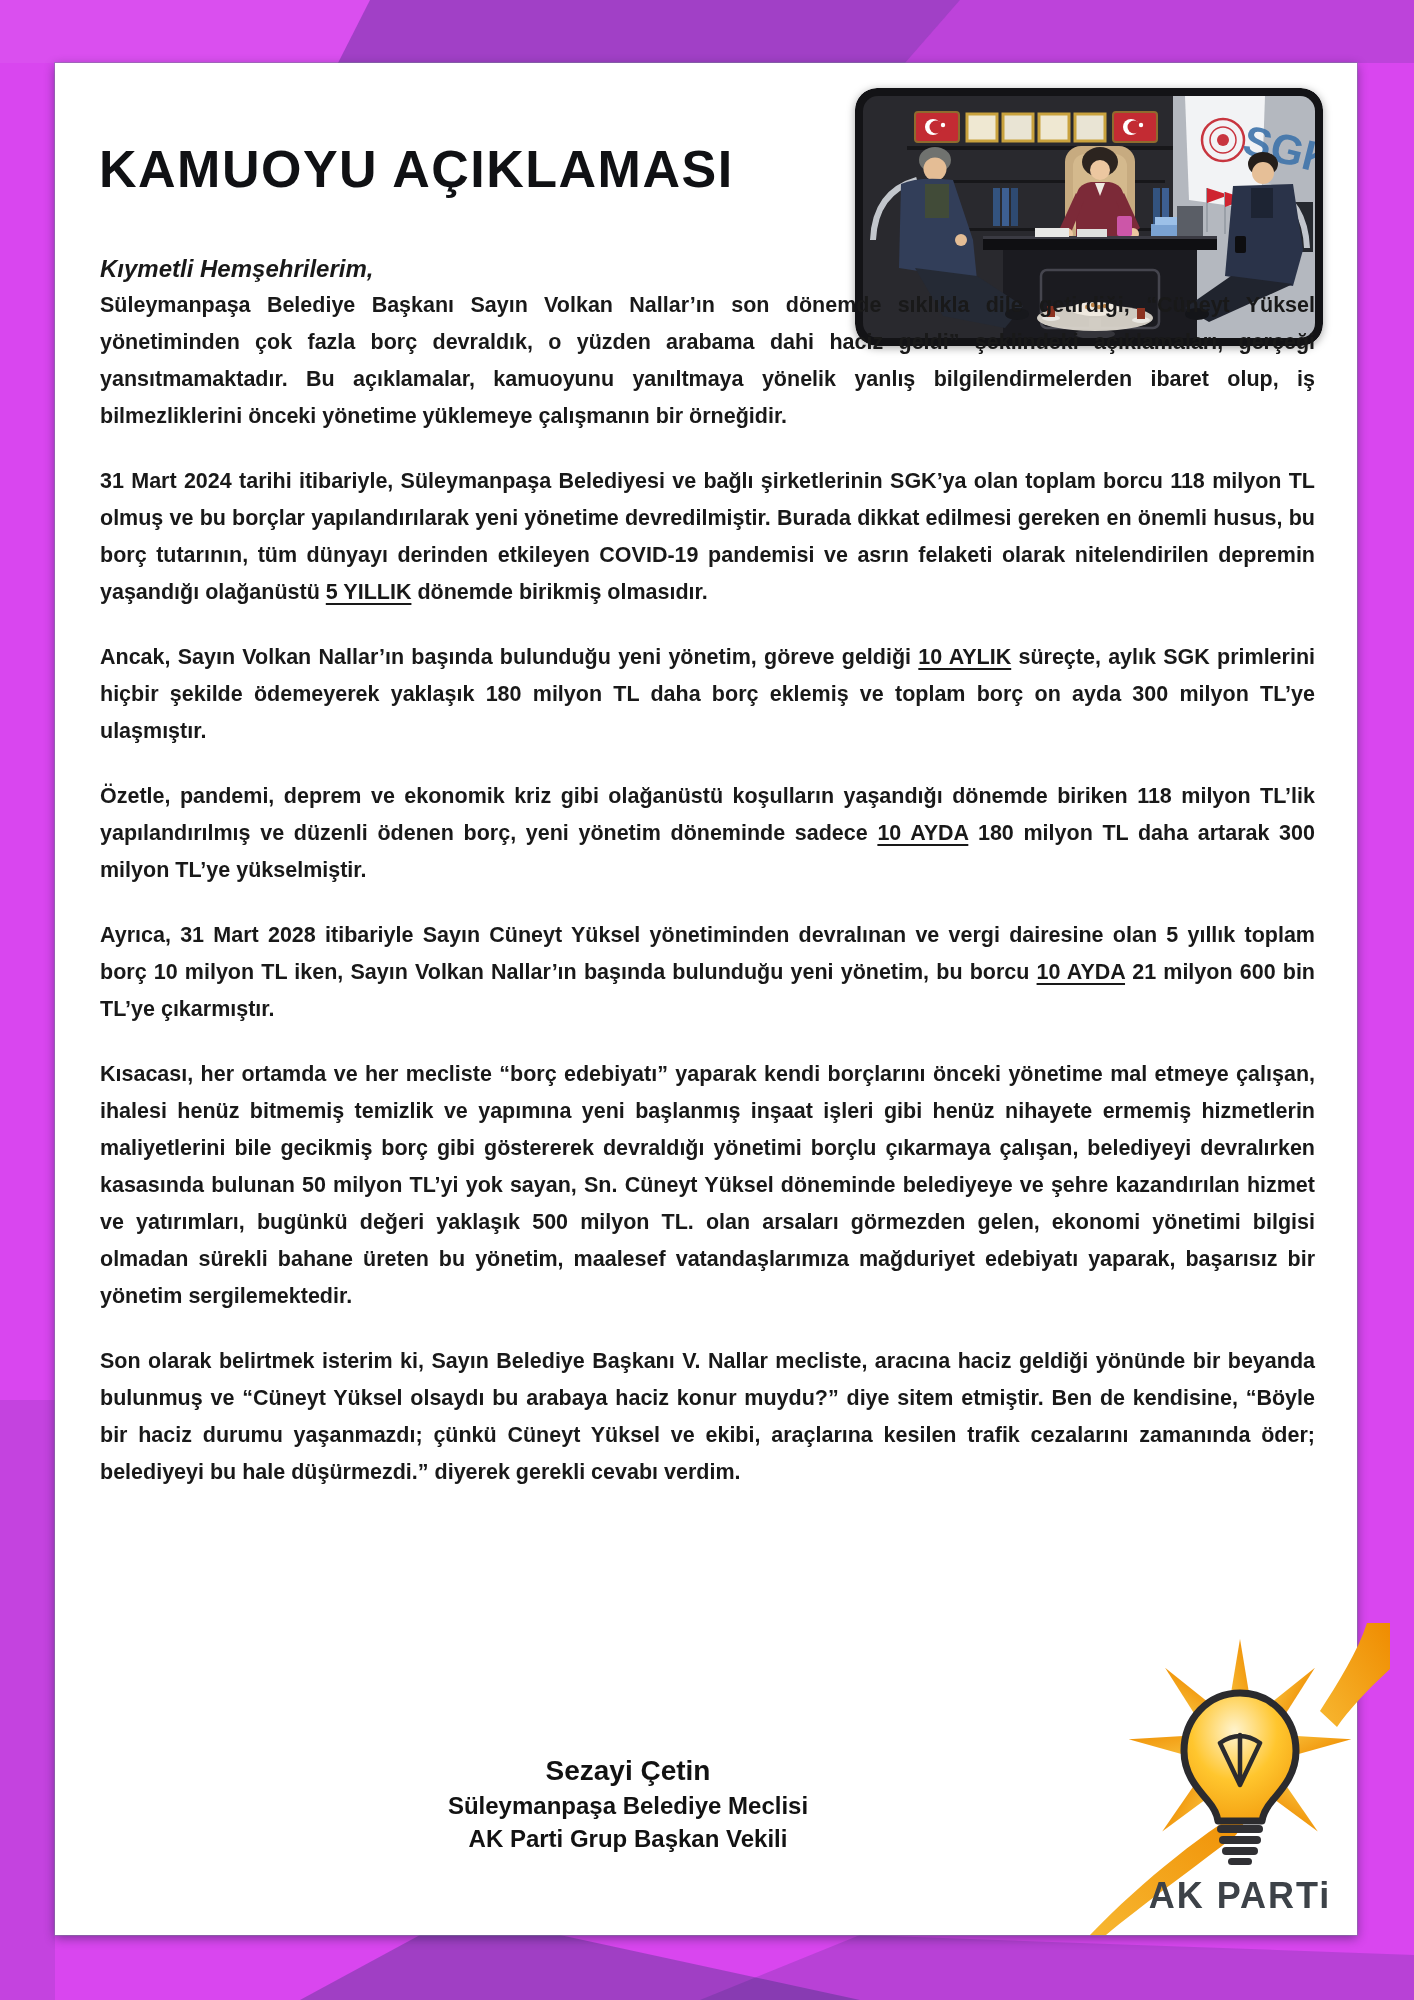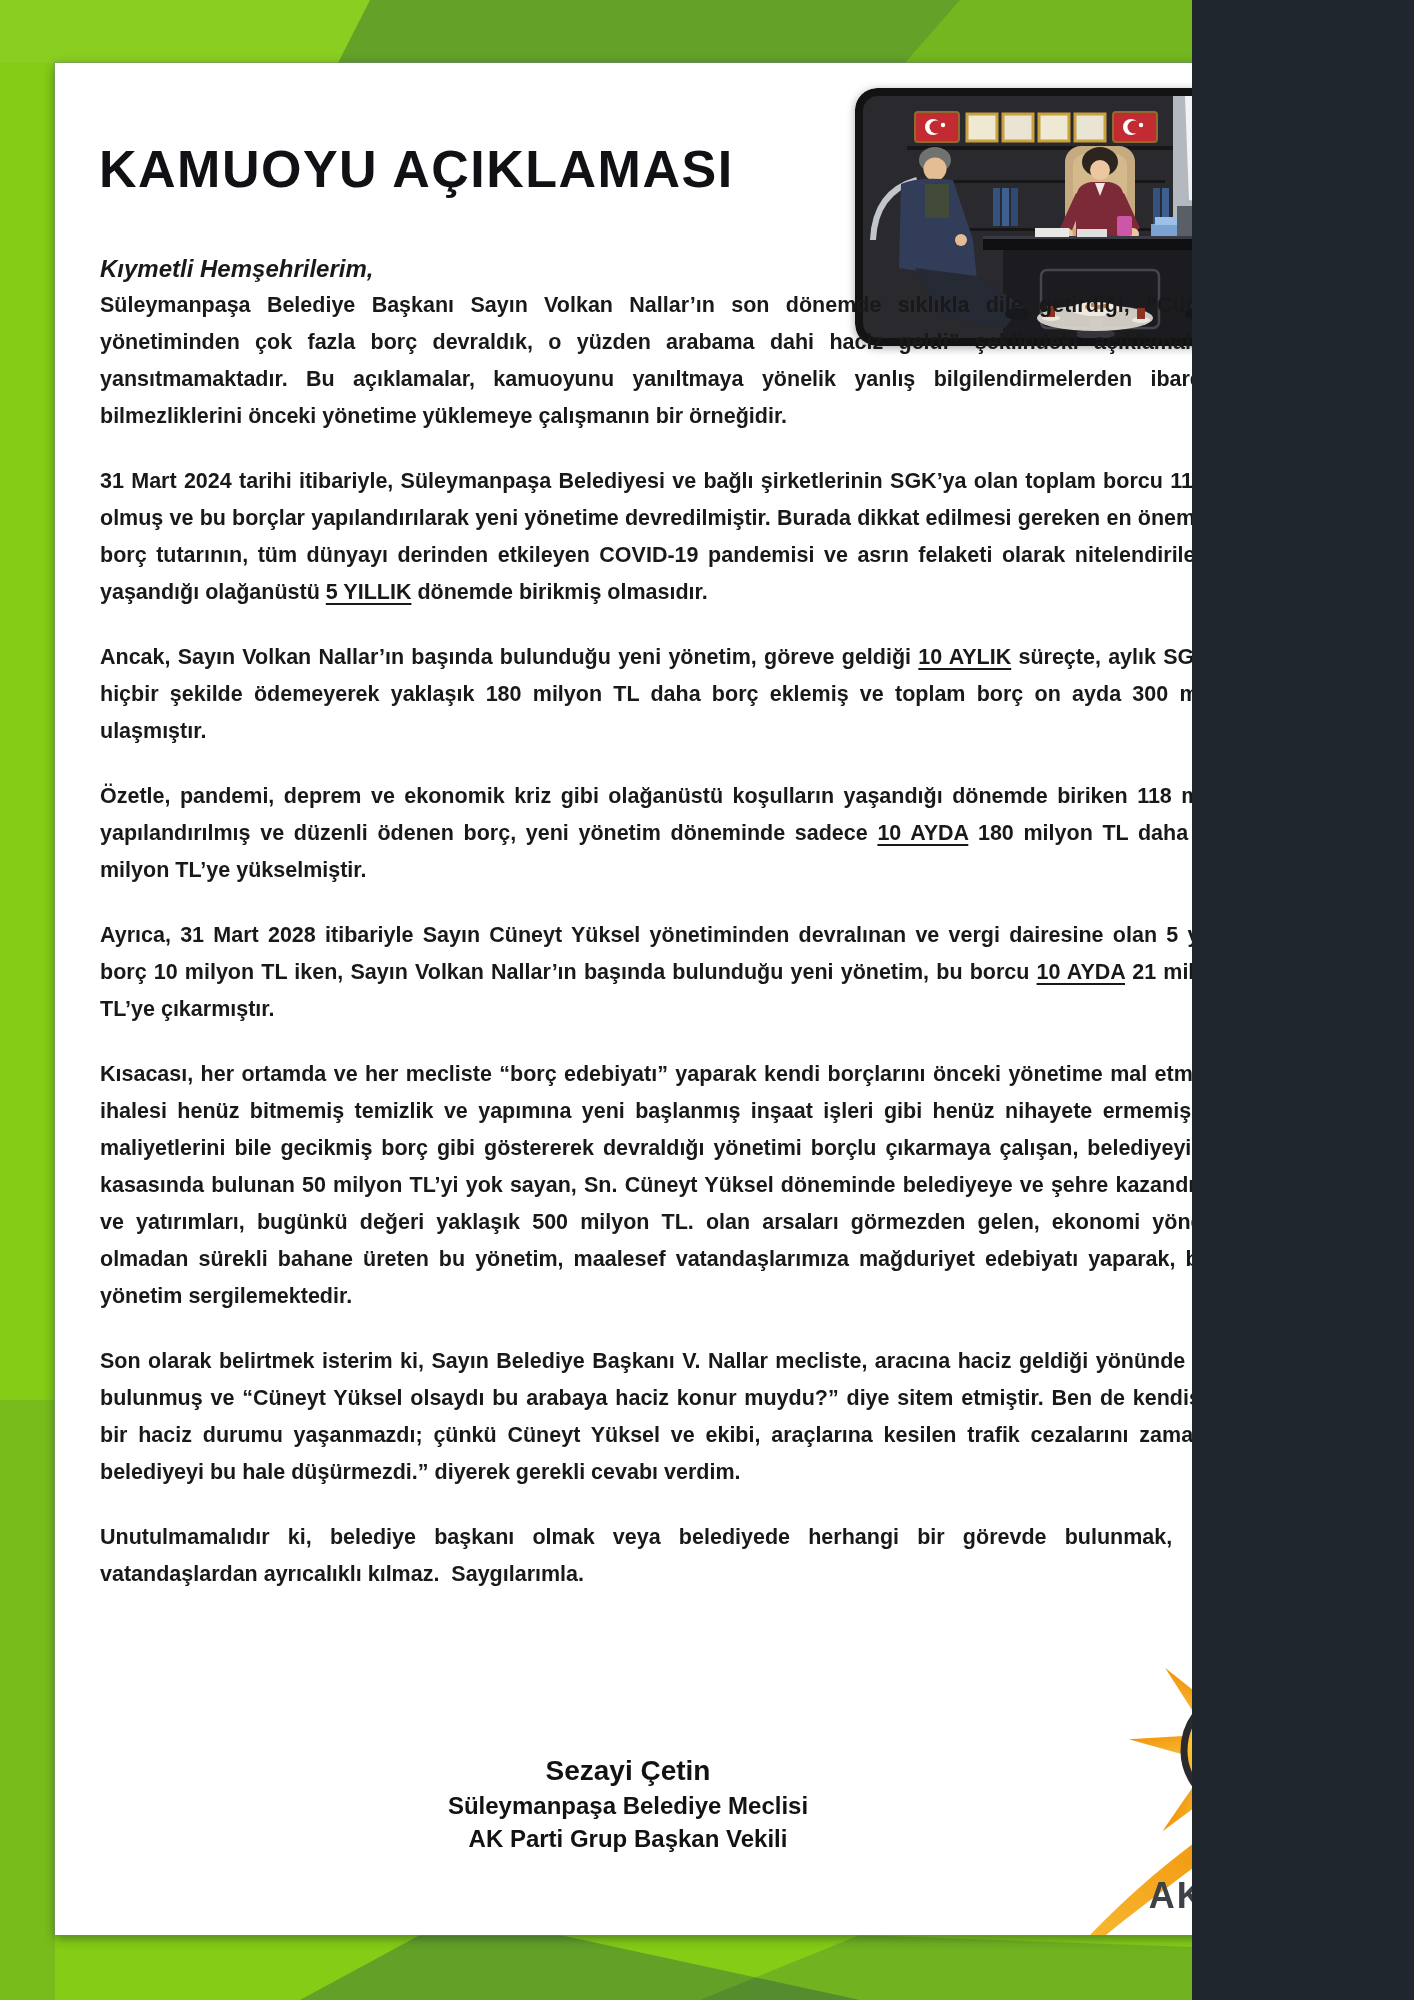--- a/index.html
+++ b/index.html
@@ -1,17 +1,17 @@
 <!DOCTYPE html>
 <html><head>
 <meta charset="utf-8">
 <style>
   html,body{margin:0;padding:0;}
   body{font-family:"Liberation Sans", sans-serif; background:#20262e;}
-  .canvas{position:relative;width:1192px;height:2000px;background:#84cc16;overflow:hidden;}
+  .canvas{position:relative;width:1414px;height:2000px;background:#d946ef;overflow:hidden;}
   .frame-deco{position:absolute;left:0;top:0;}
   .page{
     position:absolute;left:55px;top:63px;width:1302px;height:1872px;
     background:#ffffff;
     box-shadow:0 0 0 1px rgba(120,135,150,.45), 0 3px 10px rgba(10,25,45,.45);
   }
   .title{
     position:absolute;left:44px;top:76px;
     font-size:52px;font-weight:bold;letter-spacing:1.5px;color:#101114;
     white-space:nowrap;
@@ -177,21 +177,20 @@
     <div class="salutation">Kıymetli Hemşehrilerim,</div>
 
     <div class="body-text">
         <p><span>Süleymanpaşa Belediye Başkanı Sayın Volkan Nallar’ın son dönemde sıklıkla dile getirdiği, “Cüneyt Yüksel yönetiminden çok fazla borç devraldık, o yüzden arabama dahi haciz geldi” şeklindeki açıklamaları, gerçeği yansıtmamaktadır. Bu açıklamalar, kamuoyunu yanıltmaya yönelik yanlış bilgilendirmelerden ibaret olup, iş bilmezliklerini önceki yönetime yüklemeye çalışmanın bir örneğidir.</span></p>
         <p><span>31 Mart 2024 tarihi itibariyle, Süleymanpaşa Belediyesi ve bağlı şirketlerinin SGK’ya olan toplam borcu 118 milyon TL olmuş ve bu borçlar yapılandırılarak yeni yönetime devredilmiştir. Burada dikkat edilmesi gereken en önemli husus, bu borç tutarının, tüm dünyayı derinden etkileyen COVID-19 pandemisi ve asrın felaketi olarak nitelendirilen depremin yaşandığı olağanüstü </span><span class="u">5 YILLIK</span><span> dönemde birikmiş olmasıdır.</span></p>
         <p><span>Ancak, Sayın Volkan Nallar’ın başında bulunduğu yeni yönetim, göreve geldiği </span><span class="u">10 AYLIK</span><span> süreçte, aylık SGK primlerini hiçbir şekilde ödemeyerek yaklaşık 180 milyon TL daha borç eklemiş ve toplam borç on ayda 300 milyon TL’ye ulaşmıştır.</span></p>
         <p><span>Özetle, pandemi, deprem ve ekonomik kriz gibi olağanüstü koşulların yaşandığı dönemde biriken 118 milyon TL’lik yapılandırılmış ve düzenli ödenen borç, yeni yönetim döneminde sadece </span><span class="u">10 AYDA</span><span> 180 milyon TL daha artarak 300 milyon TL’ye yükselmiştir.</span></p>
         <p><span>Ayrıca, 31 Mart 2028 itibariyle Sayın Cüneyt Yüksel yönetiminden devralınan ve vergi dairesine olan 5 yıllık toplam borç 10 milyon TL iken, Sayın Volkan Nallar’ın başında bulunduğu yeni yönetim, bu borcu </span><span class="u">10 AYDA</span><span> 21 milyon 600 bin TL’ye çıkarmıştır.</span></p>
         <p><span>Kısacası, her ortamda ve her mecliste “borç edebiyatı” yaparak kendi borçlarını önceki yönetime mal etmeye çalışan, ihalesi henüz bitmemiş temizlik ve yapımına yeni başlanmış inşaat işleri gibi henüz nihayete ermemiş hizmetlerin maliyetlerini bile gecikmiş borç gibi göstererek devraldığı yönetimi borçlu çıkarmaya çalışan, belediyeyi devralırken kasasında bulunan 50 milyon TL’yi yok sayan, Sn. Cüneyt Yüksel döneminde belediyeye ve şehre kazandırılan hizmet ve yatırımları, bugünkü değeri yaklaşık 500 milyon TL. olan arsaları görmezden gelen, ekonomi yönetimi bilgisi olmadan sürekli bahane üreten bu yönetim, maalesef vatandaşlarımıza mağduriyet edebiyatı yaparak, başarısız bir yönetim sergilemektedir.</span></p>
         <p><span>Son olarak belirtmek isterim ki, Sayın Belediye Başkanı V. Nallar mecliste, aracına haciz geldiği yönünde bir beyanda bulunmuş ve “Cüneyt Yüksel olsaydı bu arabaya haciz konur muydu?” diye sitem etmiştir. Ben de kendisine, “Böyle bir haciz durumu yaşanmazdı; çünkü Cüneyt Yüksel ve ekibi, araçlarına kesilen trafik cezalarını zamanında öder; belediyeyi bu hale düşürmezdi.” diyerek gerekli cevabı verdim.</span></p>
-        <p><span>Unutulmamalıdır ki, belediye başkanı olmak veya belediyede herhangi bir görevde bulunmak, kişiyi diğer vatandaşlardan ayrıcalıklı kılmaz.&nbsp; Saygılarımla.</span></p>
       </div>
 
     <div class="signature">
       <div class="sig-name">Sezayi Çetin</div>
       <div class="sig-line">Süleymanpaşa Belediye Meclisi</div>
       <div class="sig-line">AK Parti Grup Başkan Vekili</div>
     </div>
 
     <svg class="logo" viewBox="0 0 300 312">
       <defs>

